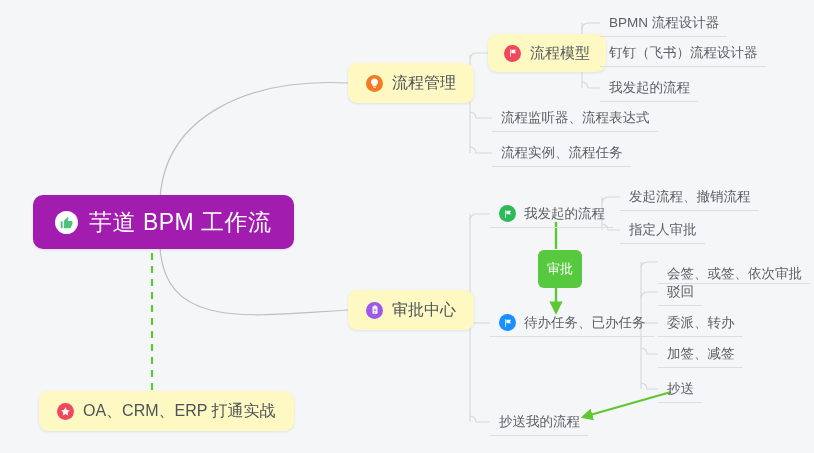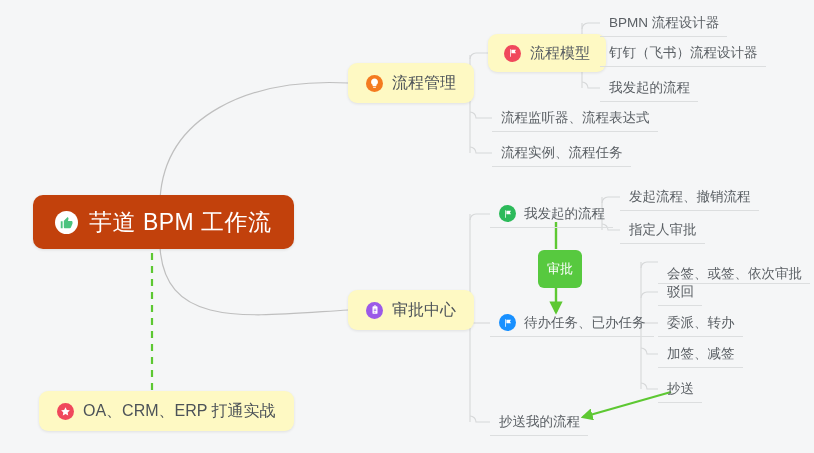--- a/index.html
+++ b/index.html
@@ -32,21 +32,21 @@
   .node {
     position: absolute;
     box-sizing: border-box;
     display: flex;
     align-items: center;
     white-space: nowrap;
   }
 
   
   .root-node {
-    background: #c2410c;
+    background: #a21caf;
     border-radius: 10px;
     padding: 0 22px;
     height: 54px;
     box-shadow: 0 1px 3px rgba(0,0,0,0.10);
   }
   .root-label {
     color: #ffffff;
     font-size: 23px;
     letter-spacing: 0.5px;
     margin-left: 11px;

